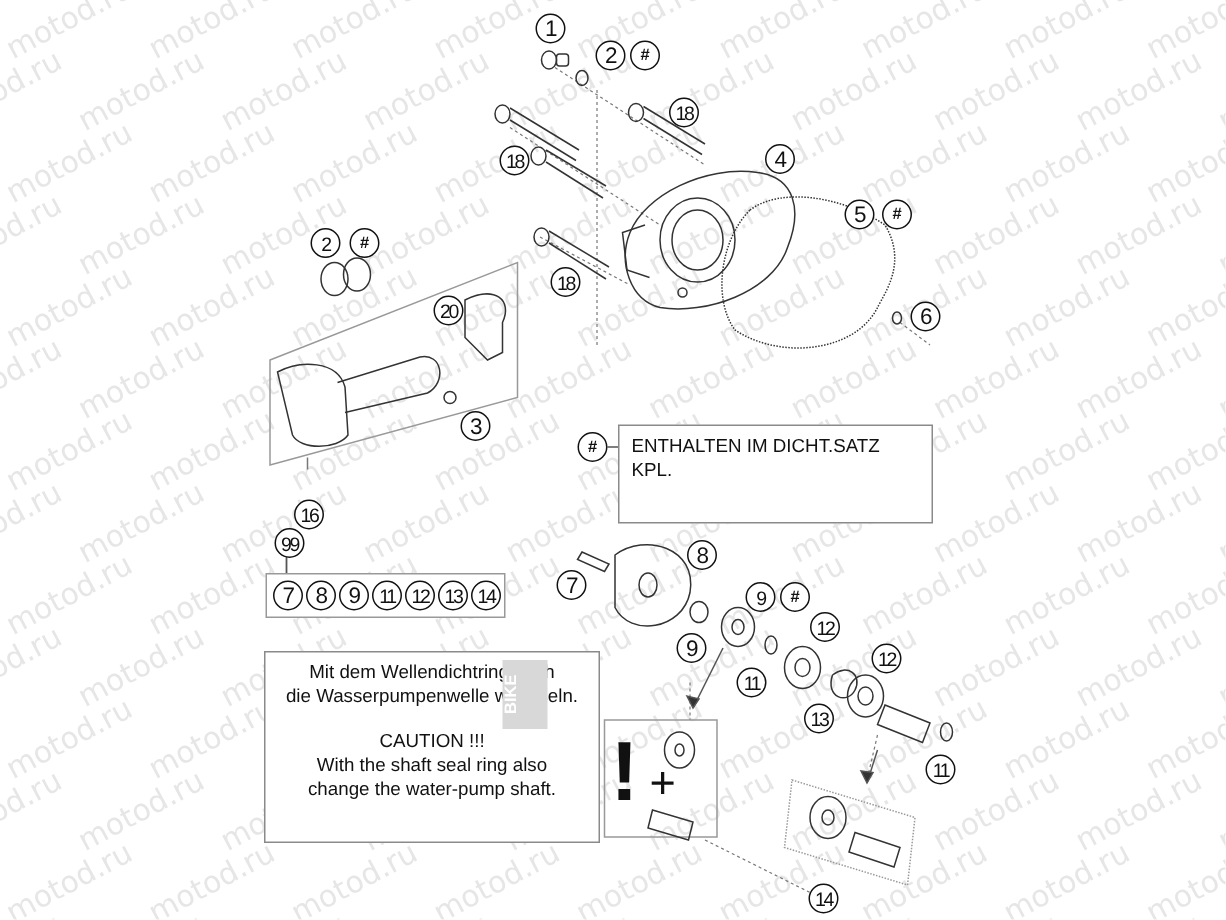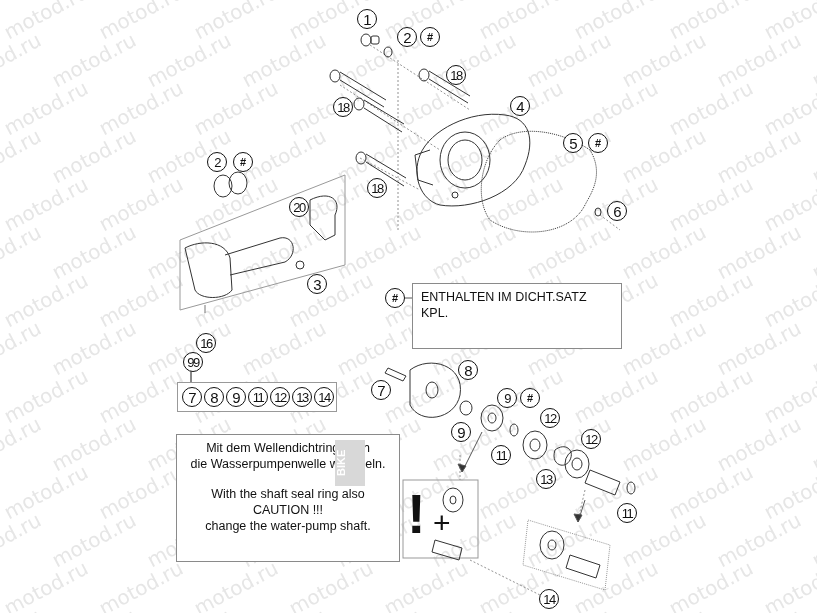--- a/index.html
+++ b/index.html
@@ -299,20 +299,20 @@
 
 <div class="box gasket-box">
   <div>ENTHALTEN IM DICHT.SATZ KPL.</div>
 </div>
 <div class="callout hash" style="left:385px;top:288px;">#</div>
 
 <div class="box caution-box">
   <p>Mit dem Wellendichtring auch</p>
   <p>die Wasserpumpenwelle wechseln.</p>
   <div class="gap"></div>
+  <p>CAUTION !!!</p>
   <p>With the shaft seal ring also</p>
-  <p>CAUTION !!!</p>
   <p>change the water-pump shaft.</p>
 </div>
 <div class="brand">BIKE</div>
 
 <div style="position:absolute;left:407px;top:486px;font-size:56px;font-weight:bold;line-height:56px;">!</div>
 <div style="position:absolute;left:433px;top:508px;font-size:30px;line-height:30px;">+</div>
 
 </body></html>

